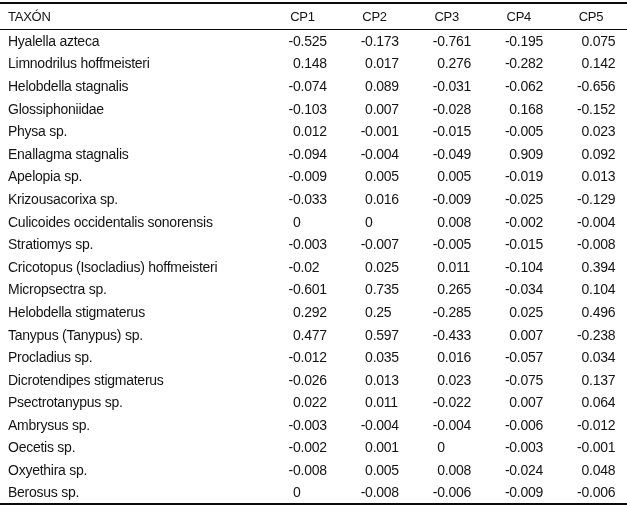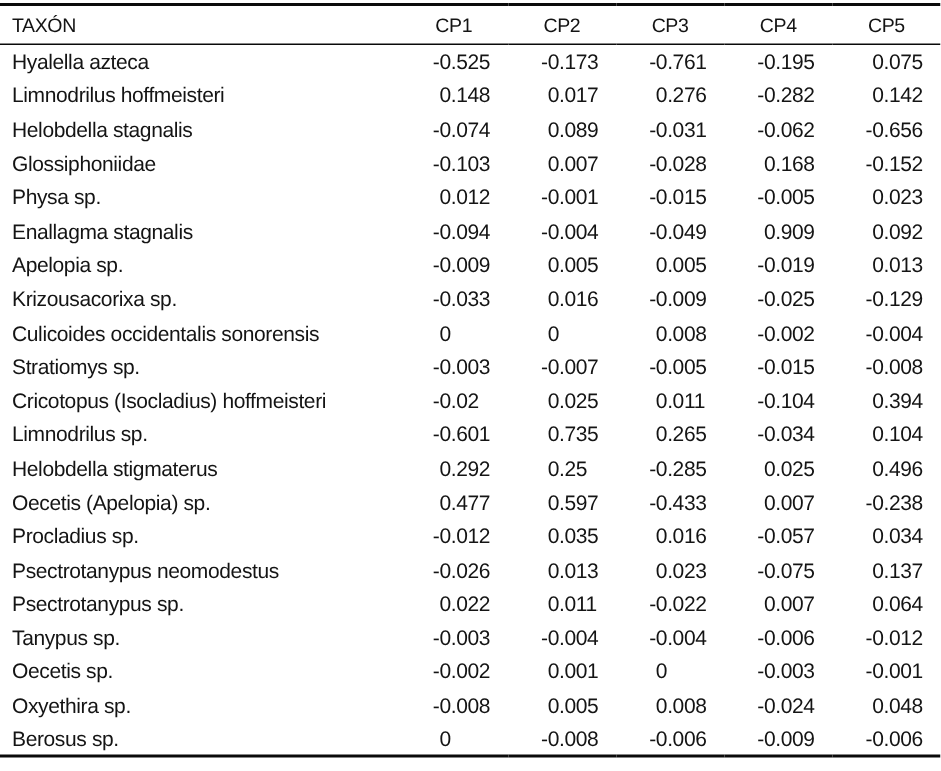--- a/index.html
+++ b/index.html
@@ -443,21 +443,21 @@
             </div>
           </td>
           <td class="num">
             <div class="dw">
               <span class="ip">0</span>
               <span class="fp">.394</span>
             </div>
           </td>
         </tr>
         <tr>
-          <td class="taxon"><span class="it">Limnodrilus</span> <span class="rm">sp.</span></td>
+          <td class="taxon"><span class="it">Micropsectra</span> <span class="rm">sp.</span></td>
           <td class="num">
             <div class="dw">
               <span class="ip">-0</span>
               <span class="fp">.601</span>
             </div>
           </td>
           <td class="num">
             <div class="dw">
               <span class="ip">0</span>
               <span class="fp">.735</span>
@@ -509,21 +509,21 @@
             </div>
           </td>
           <td class="num">
             <div class="dw">
               <span class="ip">0</span>
               <span class="fp">.496</span>
             </div>
           </td>
         </tr>
         <tr>
-          <td class="taxon"><span class="it">Oecetis (Apelopia)</span> <span class="rm">sp.</span></td>
+          <td class="taxon"><span class="it">Tanypus (Tanypus)</span> <span class="rm">sp.</span></td>
           <td class="num">
             <div class="dw">
               <span class="ip">0</span>
               <span class="fp">.477</span>
             </div>
           </td>
           <td class="num">
             <div class="dw">
               <span class="ip">0</span>
               <span class="fp">.597</span>
@@ -575,21 +575,21 @@
             </div>
           </td>
           <td class="num">
             <div class="dw">
               <span class="ip">0</span>
               <span class="fp">.034</span>
             </div>
           </td>
         </tr>
         <tr>
-          <td class="taxon"><span class="it">Psectrotanypus neomodestus</span></td>
+          <td class="taxon"><span class="it">Dicrotendipes stigmaterus</span></td>
           <td class="num">
             <div class="dw">
               <span class="ip">-0</span>
               <span class="fp">.026</span>
             </div>
           </td>
           <td class="num">
             <div class="dw">
               <span class="ip">0</span>
               <span class="fp">.013</span>
@@ -641,21 +641,21 @@
             </div>
           </td>
           <td class="num">
             <div class="dw">
               <span class="ip">0</span>
               <span class="fp">.064</span>
             </div>
           </td>
         </tr>
         <tr>
-          <td class="taxon"><span class="it">Tanypus</span> <span class="rm">sp.</span></td>
+          <td class="taxon"><span class="it">Ambrysus</span> <span class="rm">sp.</span></td>
           <td class="num">
             <div class="dw">
               <span class="ip">-0</span>
               <span class="fp">.003</span>
             </div>
           </td>
           <td class="num">
             <div class="dw">
               <span class="ip">-0</span>
               <span class="fp">.004</span>

